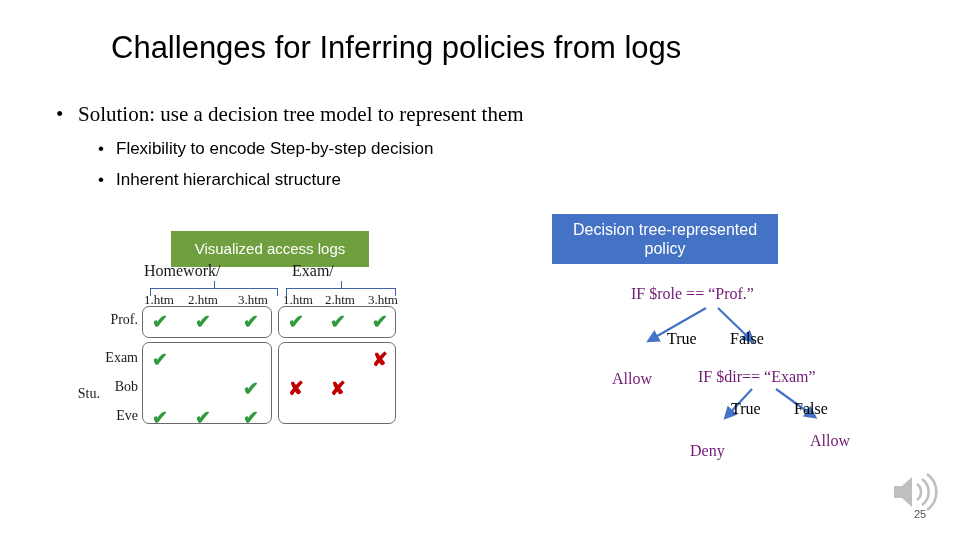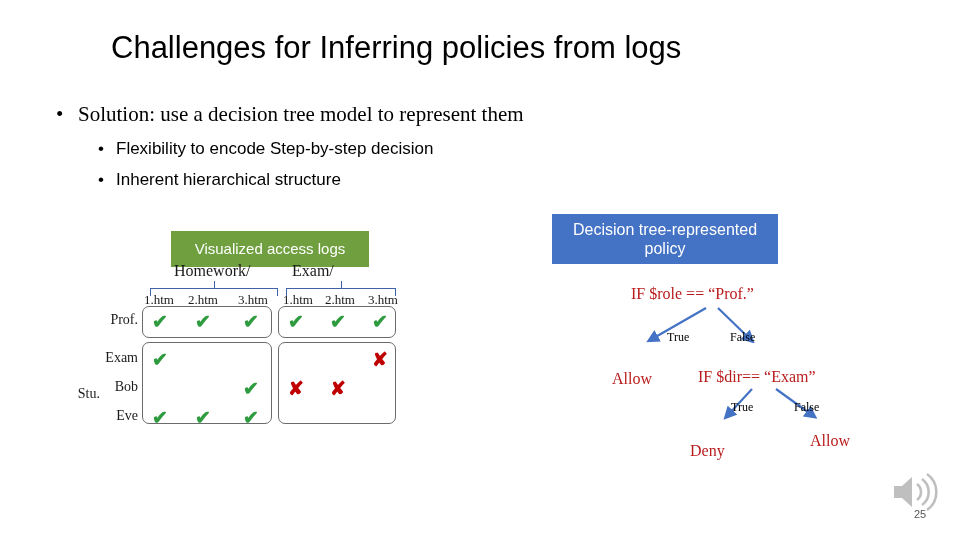--- a/index.html
+++ b/index.html
@@ -162,27 +162,27 @@
     position: absolute;
     left: 600px;
     top: 285px;
     width: 330px;
     height: 180px;
   }
   .node {
     position: absolute;
     font-family: "Liberation Serif", serif;
     font-size: 16px;
-    color: #b91c1c;
+    color: #701a75;
     white-space: nowrap;
   }
   .edgelabel {
     position: absolute;
     font-family: "Liberation Serif", serif;
-    font-size: 12px;
+    font-size: 16px;
     color: #000000;
     white-space: nowrap;
   }
   .arrow {
     position: absolute;
   }
 
   
   .speaker {
     position: absolute;
@@ -217,21 +217,21 @@
 
   <div class="bullet2 b2a">
     <span class="dot">•</span><span>Flexibility to encode Step-by-step decision</span>
   </div>
 
   <div class="label-green">Visualized access logs</div>
   <div class="label-blue">Decision tree-represented policy</div>
 
   <div class="logs-img">
 
-    <div class="hdr" style="left:74px; top:0px;">Homework/</div>
+    <div class="hdr" style="left:44px; top:0px;">Homework/</div>
     <div class="hdr" style="left:192px; top:0px;">Exam/</div>
 
     <div class="bracket" style="left:50px; top:26px; width:128px;"></div>
     <div class="vstem" style="left:114px; top:19px;"></div>
     <div class="bracket" style="left:186px; top:26px; width:110px;"></div>
     <div class="vstem" style="left:241px; top:19px;"></div>
 
     <div class="sub" style="left:44px; top:30px;">1.htm</div>
     <div class="sub" style="left:88px; top:30px;">2.htm</div>
     <div class="sub" style="left:138px; top:30px;">3.htm</div>

